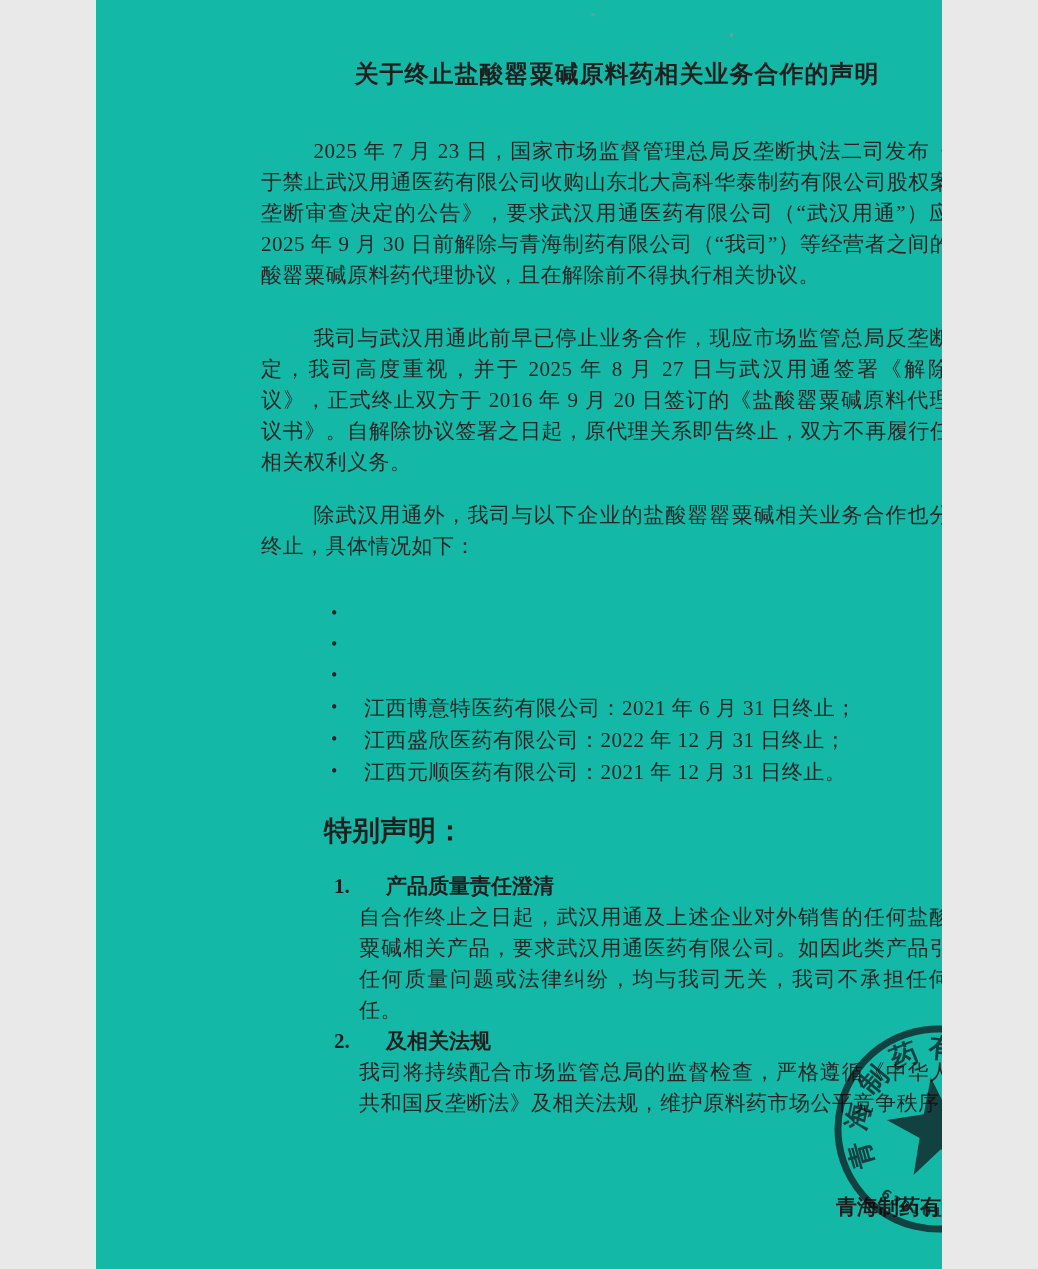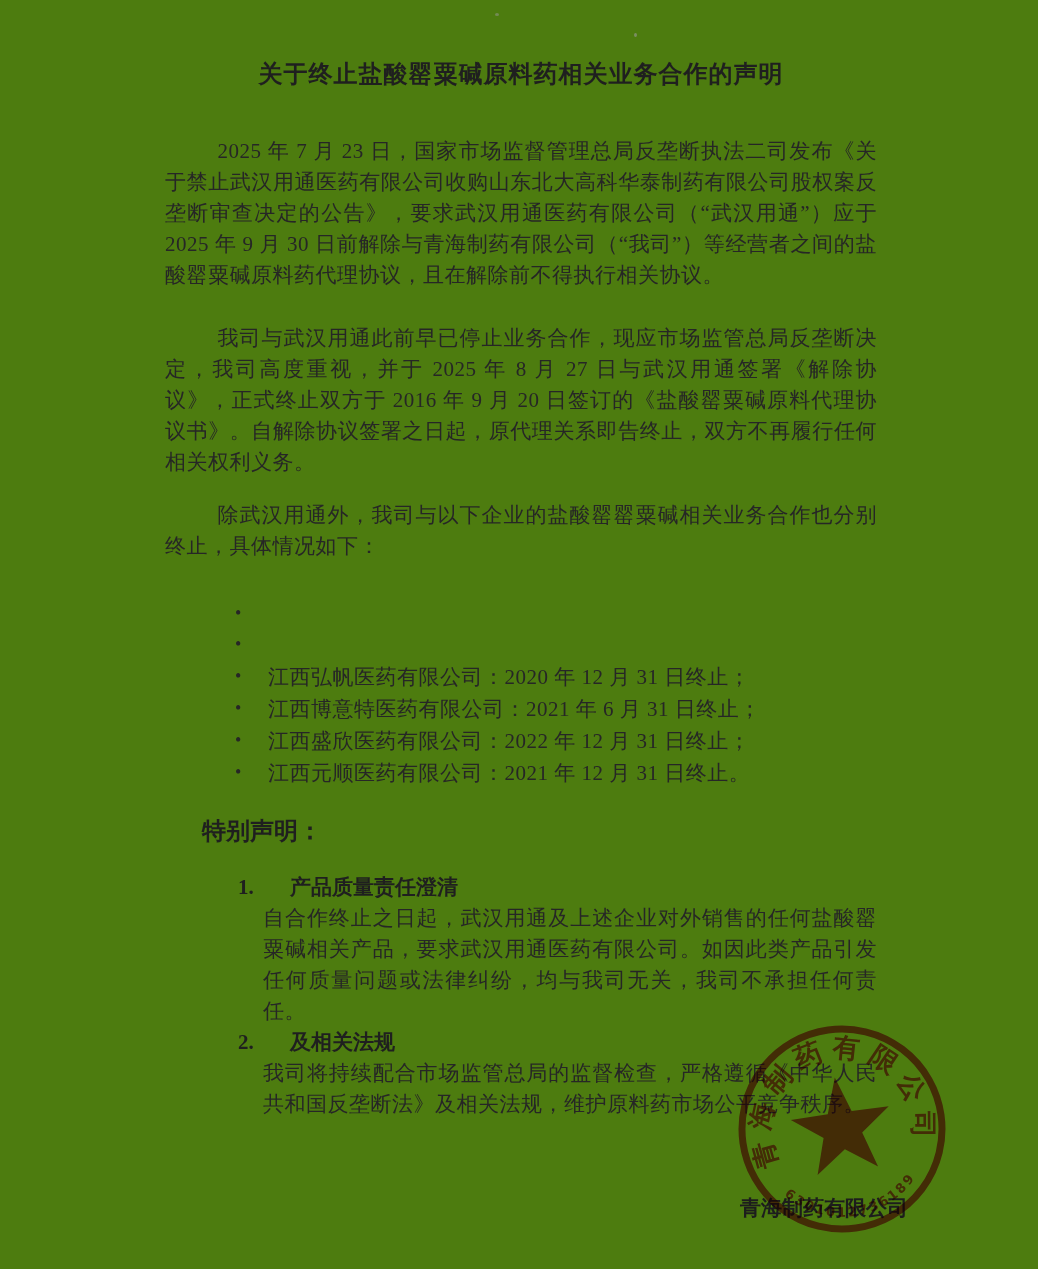--- a/index.html
+++ b/index.html
@@ -1,22 +1,22 @@
 <!DOCTYPE html>
 <html><head>
 <meta charset="utf-8">
 <style>
   * { margin: 0; padding: 0; box-sizing: border-box; }
   html, body { background: #e9e9e9; }
   .page {
     position: relative;
-    width: 1038px;
+    width: 846px;
     height: 1269px;
     margin: 0 auto;
-    background: #4d7c0f;
+    background: #14b8a6;
     overflow: hidden;
     font-family: "Liberation Serif", "DejaVu Serif", serif;
     color: #262626;
   }
   .content {
     position: absolute;
     left: 165px;
     top: 58px;
     width: 712px;
   }
@@ -47,22 +47,22 @@
     letter-spacing: 0.5px;
   }
   .bullet-dot {
     width: 12px;
     margin-right: 21px;
     font-size: 18px;
     position: relative;
     top: -2px;
   }
   .special-heading {
-    margin-left: 37px;
-    font-size: 24px;
+    margin-left: 63px;
+    font-size: 28px;
     font-weight: bold;
     line-height: 31px;
     margin-bottom: 25px;
     color: #1f1f1f;
   }
   .numbered-item .item-head {
     display: flex;
     align-items: baseline;
     font-size: 21px;
     font-weight: bold;
@@ -123,21 +123,20 @@
 
     <ul class="bullet-list">
       <li class="bullet-row">
         <span class="bullet-dot">•</span>
       </li>
       <li class="bullet-row">
         <span class="bullet-dot">•</span>
       </li>
       <li class="bullet-row">
         <span class="bullet-dot">•</span>
-        <span>江西弘帆医药有限公司：2020 年 12 月 31 日终止；</span>
       </li>
       <li class="bullet-row">
         <span class="bullet-dot">•</span>
         <span>江西博意特医药有限公司：2021 年 6 月 31 日终止；</span>
       </li>
       <li class="bullet-row">
         <span class="bullet-dot">•</span>
         <span>江西盛欣医药有限公司：2022 年 12 月 31 日终止；</span>
       </li>
       <li class="bullet-row">

